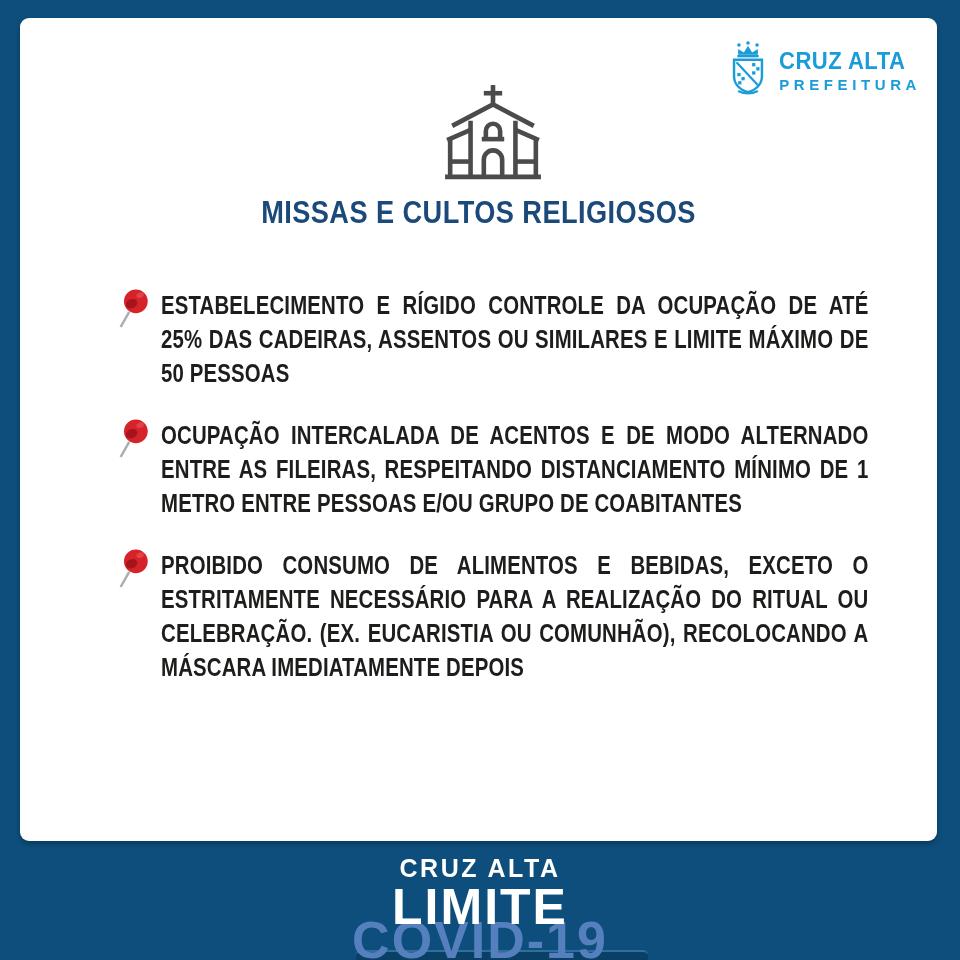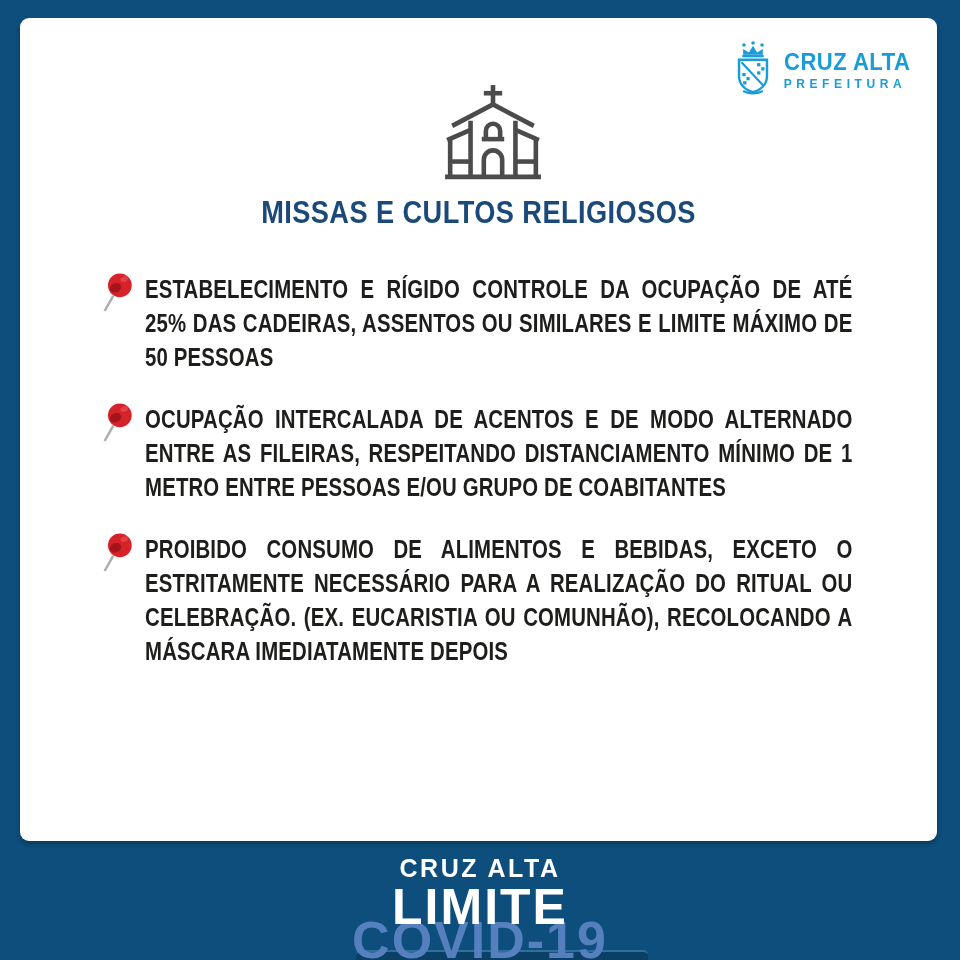--- a/index.html
+++ b/index.html
@@ -34,21 +34,21 @@
   .logo-name {
     font-size: 24px;
     font-weight: 800;
     color: #1a9cd8;
     letter-spacing: 0.5px;
     transform: scaleX(0.92);
     transform-origin: left center;
   }
   .logo-sub {
     margin-top: 4px;
-    font-size: 12px;
+    font-size: 15px;
     font-weight: 700;
     color: #1a9cd8;
     letter-spacing: 4.6px;
   }
 
   
   .church {
     position: absolute;
     top: 64px;
     left: calc(50% + 14px);
@@ -67,21 +67,21 @@
     color: #1b4a7a;
     letter-spacing: 0.5px;
     transform: scaleX(0.85);
   }
 
   
   .rules {
     position: absolute;
     top: 254px; left: 125px;
     width: 740px;
-    margin: 0; padding: 0;
+    margin: 16px; padding: 0;
     list-style: none;
   }
   .rule {
     position: relative;
     margin-bottom: 28px;
     min-height: 40px;
   }
   .pin {
     position: absolute;
     left: -47px; top: -2px;

